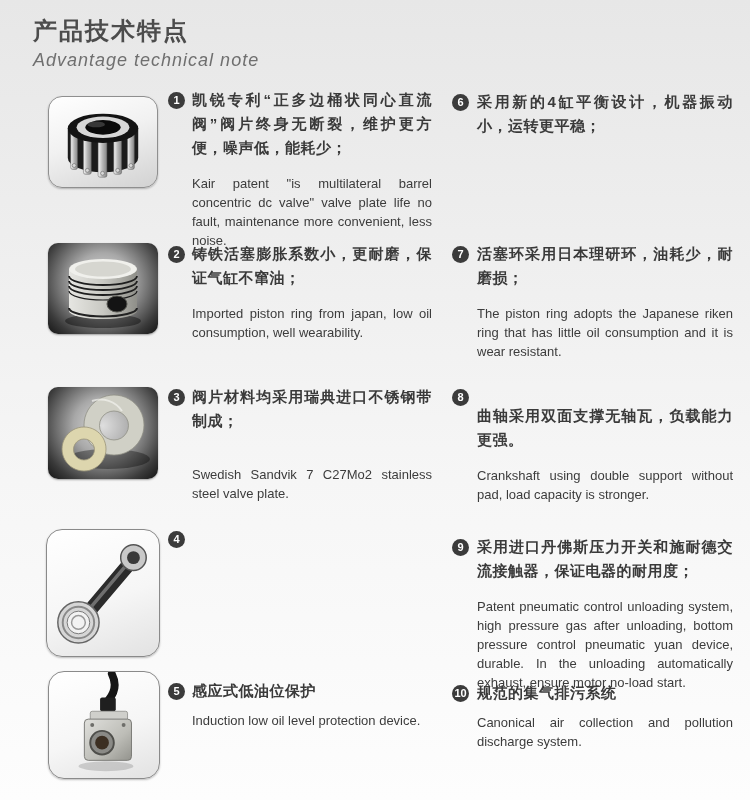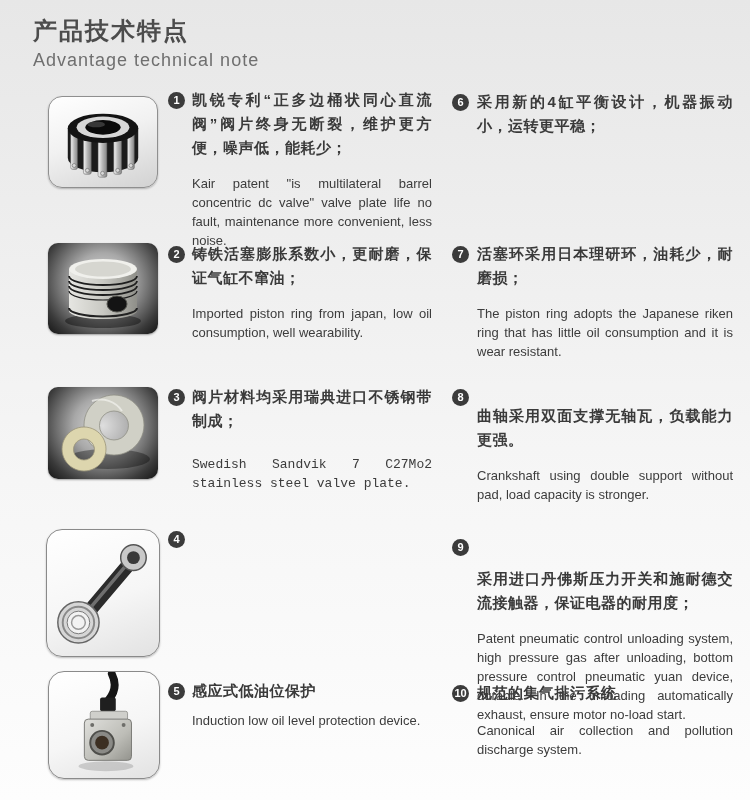--- a/index.html
+++ b/index.html
@@ -22,20 +22,21 @@
     font-weight: bold;
     color: #4c4c4c;
     letter-spacing: 2px;
     line-height: 34px;
   }
   .subtitle-en {
     font-size: 18px;
     color: #6f6f6f;
     letter-spacing: 1px;
     margin-top: 2px;
+    font-style: italic;
   }
   
   .badge {
     position: absolute;
     width: 17px; height: 17px;
     border-radius: 50%;
     background: #3b3b3b;
     color: #ffffff;
     font-size: 11px;
     font-weight: bold;
@@ -53,24 +54,24 @@
   }
   .txt .en {
     font-size: 13px;
     color: #3c3c3c;
     line-height: 19px;
     text-align: justify;
     margin-top: 14px;
   }
   .txt-l { left: 192px; width: 240px; }
   .txt-r { left: 477px; width: 256px; }
-  .t3 .en { margin-top: 22px; font-family: Liberation Mono, monospace; }
+  .t3 .en { margin-top: 32px; }
   .t4 .en { margin-top: 30px; }
   .t5 .en { margin-top: 8px; }
-  .t10 .en { margin-top: 16px; }
+  .t10 .en { margin-top: 8px; }
   
   .photo { position: absolute; overflow: hidden; }
   .frame-light {
     border: 1px solid #8f8f8f;
     border-radius: 14px;
     background: linear-gradient(160deg, #ffffff 0%, #f1f1f1 45%, #d2d2d2 100%);
     box-shadow: 0 1px 2px rgba(0,0,0,0.25);
   }
   .frame-dark {
     border-radius: 10px;
@@ -252,21 +253,21 @@
       <span>8</span>
     </div>
   <div class="txt txt-r t8" style="top:385px;margin-top:19px;">
     <p class="zh">曲轴采用双面支撑无轴瓦，负载能力更强。</p>
     <p class="en">Crankshaft using double support without pad, load capacity is stronger.</p>
   </div>
 
   <div class="badge" style="left:452px; top:539px;">
       <span>9</span>
     </div>
-  <div class="txt txt-r t9" style="top:535px;margin-top:32px;">
+  <div class="txt txt-r t9" style="top:535px;">
     <p class="zh">采用进口丹佛斯压力开关和施耐德交流接触器，保证电器的耐用度；</p>
     <p class="en">Patent pneumatic control unloading system, high pressure gas after unloading, bottom pressure control pneumatic yuan device, durable. In the unloading automatically exhaust, ensure motor no-load start.</p>
   </div>
 
   <div class="badge" style="left:452px; top:685px;">
       <span>10</span>
     </div>
   <div class="txt txt-r t10" style="top:681px;">
     <p class="zh">规范的集气排污系统</p>
     <p class="en">Canonical air collection and pollution discharge system.</p>

